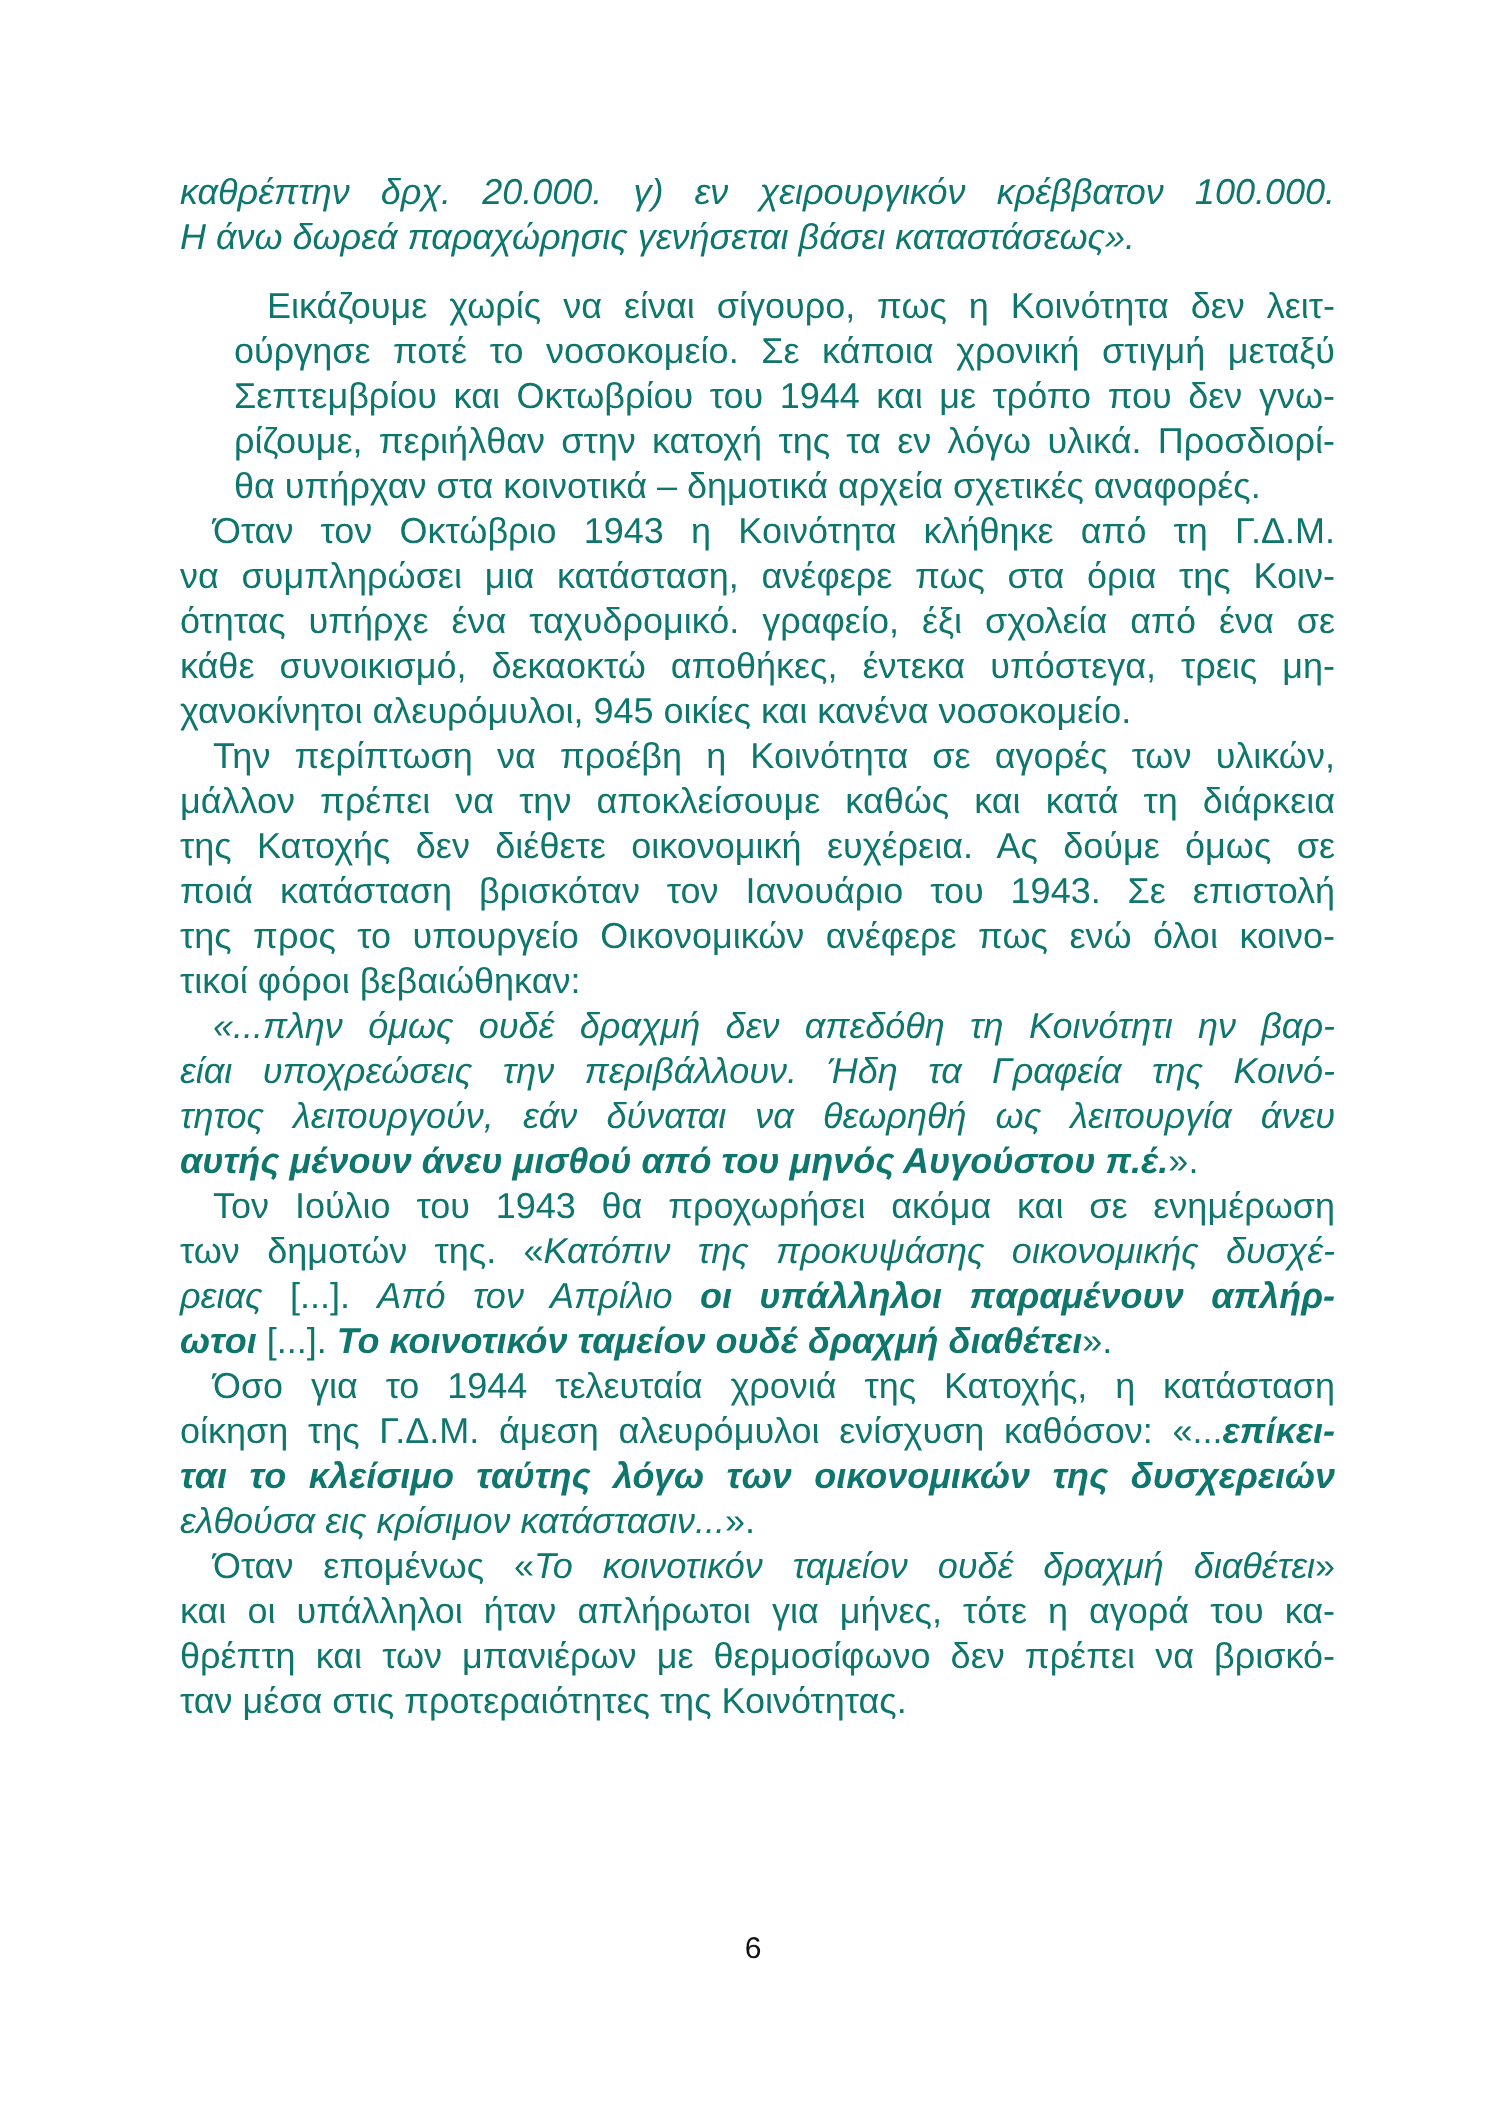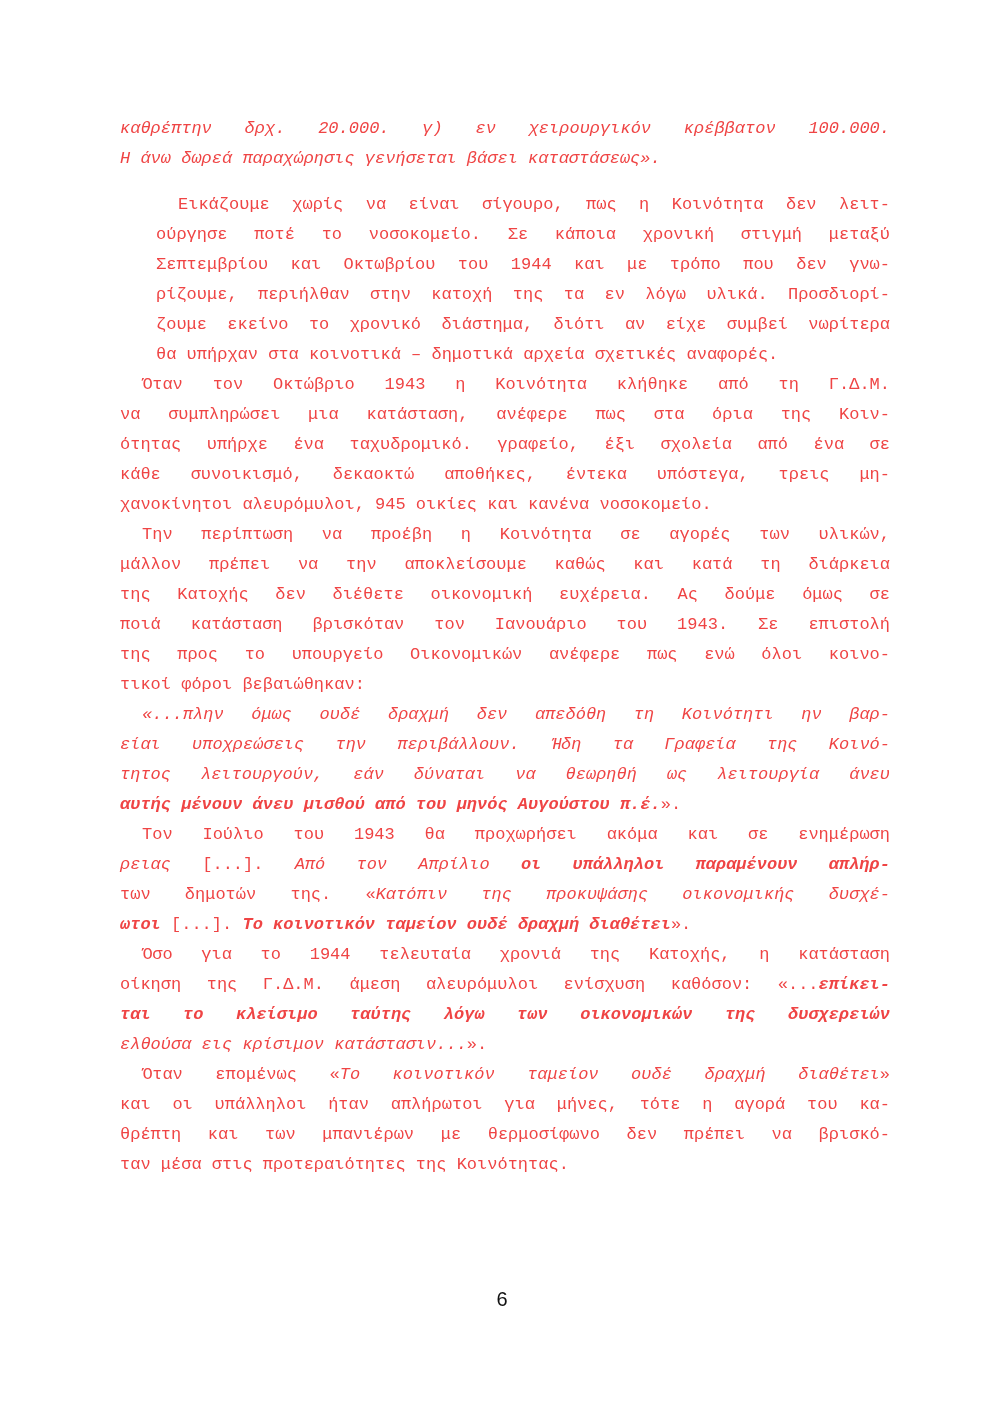--- a/index.html
+++ b/index.html
@@ -1,20 +1,20 @@
 <!DOCTYPE html>
 <html><head>
 <meta charset="utf-8">
 <style>
   html, body { margin:0; padding:0; background:#ffffff; }
   body { width:1004px; height:1418px; position:relative; overflow:hidden; }
   .page {
     position:absolute; left:120px; top:114px; width:770px;
-    font-family: Liberation Mono, monospace;
-    font-size:17px; line-height:30px; color:#ef4444;
+    font-family: Liberation Sans, sans-serif;
+    font-size:24px; line-height:30px; color:#0f766e;
     text-align:justify; hyphens:manual;
   }
   .line { display:block; text-align:justify; text-align-last:justify; white-space:nowrap; }
   .line.last { text-align-last:left; }
   .it { font-style:italic; }
   .bd { font-weight:bold; }
   .ind { padding-left:22px; }
   .pagenum {
     position:absolute; left:0; width:1004px; top:1288px; text-align:center;
     font-family:"Liberation Sans", sans-serif; font-size:20px; color:#111;
@@ -26,21 +26,20 @@
 <div class="page" id="body">
     <div>
       <span class="line"><span class="it">καθρέπτην δρχ. 20.000. γ) εν χειρουργικόν κρέββατον 100.000.</span></span>
       <span class="line last"><span class="it">Η άνω δωρεά παραχώρησις γενήσεται βάσει καταστάσεως».</span></span>
     </div>
     <div style="margin-top: 16px; margin-left: 36px;">
       <span class="line ind"><span>Εικάζουμε χωρίς να είναι σίγουρο, πως η Κοινότητα δεν λειτ-</span></span>
       <span class="line"><span>ούργησε ποτέ το νοσοκομείο. Σε κάποια χρονική στιγμή μεταξύ</span></span>
       <span class="line"><span>Σεπτεμβρίου και Οκτωβρίου του 1944 και με τρόπο που δεν γνω-</span></span>
       <span class="line"><span>ρίζουμε, περιήλθαν στην κατοχή της τα εν λόγω υλικά. Προσδιορί-</span></span>
-      <span class="line"><span>ζουμε εκείνο το χρονικό διάστημα, διότι αν είχε συμβεί νωρίτερα</span></span>
       <span class="line last"><span>θα υπήρχαν στα κοινοτικά – δημοτικά αρχεία σχετικές αναφορές.</span></span>
     </div>
     <div>
       <span class="line ind"><span>Όταν τον Οκτώβριο 1943 η Κοινότητα κλήθηκε από τη Γ.Δ.Μ.</span></span>
       <span class="line"><span>να συμπληρώσει μια κατάσταση, ανέφερε πως στα όρια της Κοιν-</span></span>
       <span class="line"><span>ότητας υπήρχε ένα ταχυδρομικό. γραφείο, έξι σχολεία από ένα σε</span></span>
       <span class="line"><span>κάθε συνοικισμό, δεκαοκτώ αποθήκες, έντεκα υπόστεγα, τρεις μη-</span></span>
       <span class="line last"><span>χανοκίνητοι αλευρόμυλοι, 945 οικίες και κανένα νοσοκομείο.</span></span>
     </div>
     <div>
@@ -52,22 +51,22 @@
       <span class="line last"><span>τικοί φόροι βεβαιώθηκαν:</span></span>
     </div>
     <div>
       <span class="line ind"><span class="it">«...πλην όμως ουδέ δραχμή δεν απεδόθη τη Κοινότητι ην βαρ-</span></span>
       <span class="line"><span class="it">είαι υποχρεώσεις την περιβάλλουν. Ήδη τα Γραφεία της Κοινό-</span></span>
       <span class="line"><span class="it">τητος λειτουργούν, εάν δύναται να θεωρηθή ως λειτουργία άνευ</span></span>
       <span class="line last"><span class="it bd">αυτής μένουν άνευ μισθού από του μηνός Αυγούστου π.έ.</span><span>».</span></span>
     </div>
     <div>
       <span class="line ind"><span>Τον Ιούλιο του 1943 θα προχωρήσει ακόμα και σε ενημέρωση</span></span>
+      <span class="line"><span>των δημοτών της. «</span><span class="it">Κατόπιν της προκυψάσης οικονομικής δυσχέ-</span></span>
       <span class="line"><span class="it">ρειας</span><span> [...]. </span><span class="it">Από τον Απρίλιο </span><span class="it bd">οι υπάλληλοι παραμένουν απλήρ-</span></span>
-      <span class="line"><span>των δημοτών της. «</span><span class="it">Κατόπιν της προκυψάσης οικονομικής δυσχέ-</span></span>
       <span class="line last"><span class="it bd">ωτοι</span><span> [...]. </span><span class="it bd">Το κοινοτικόν ταμείον ουδέ δραχμή διαθέτει</span><span>».</span></span>
     </div>
     <div>
       <span class="line ind"><span>Όσο για το 1944 τελευταία χρονιά της Κατοχής, η κατάσταση</span></span>
       <span class="line"><span>οίκηση της Γ.Δ.Μ. άμεση αλευρόμυλοι ενίσχυση καθόσον: «...</span><span class="it bd">επίκει-</span></span>
       <span class="line"><span class="it bd">ται το κλείσιμο ταύτης λόγω των οικονομικών της δυσχερειών</span></span>
       <span class="line last"><span class="it">ελθούσα εις κρίσιμον κατάστασιν...</span><span>».</span></span>
     </div>
     <div>
       <span class="line ind"><span>Όταν επομένως «</span><span class="it">Το κοινοτικόν ταμείον ουδέ δραχμή διαθέτει</span><span>»</span></span>

